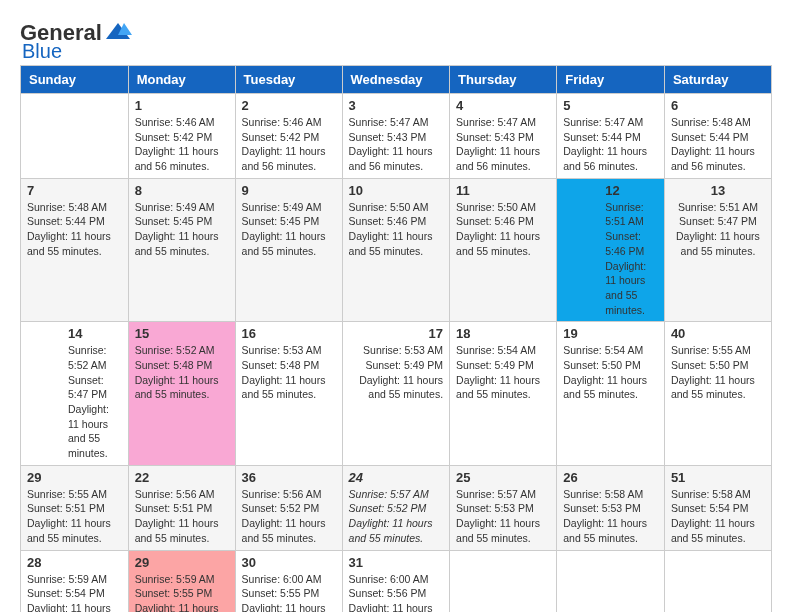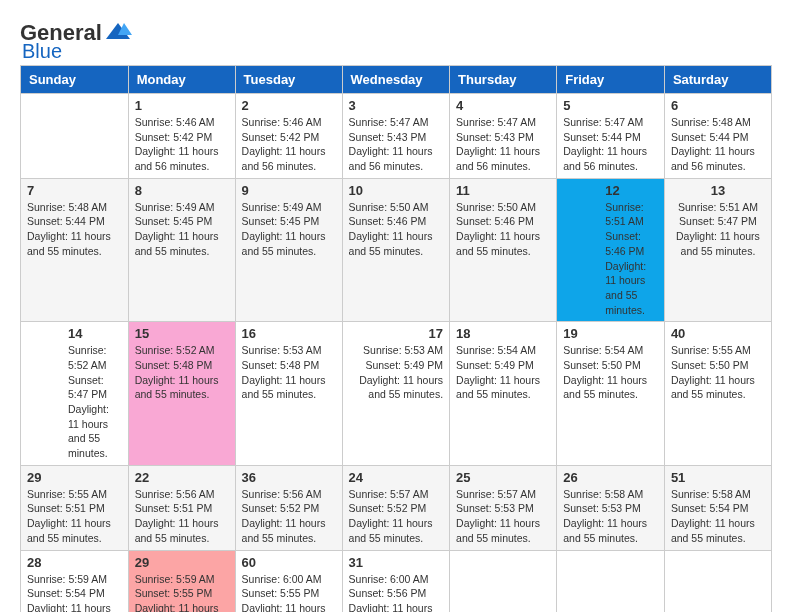--- a/index.html
+++ b/index.html
@@ -213,21 +213,21 @@
           <div class="day-info">Sunrise: 5:55 AM<br>Sunset: 5:51 PM<br>Daylight: 11 hours and 55 minutes.</div>
         </td>
         <td style="background: rgb(245, 245, 245);">
           <span class="day-number">22</span>
           <div class="day-info">Sunrise: 5:56 AM<br>Sunset: 5:51 PM<br>Daylight: 11 hours and 55 minutes.</div>
         </td>
         <td style="background: rgb(245, 245, 245);">
           <span class="day-number">36</span>
           <div class="day-info">Sunrise: 5:56 AM<br>Sunset: 5:52 PM<br>Daylight: 11 hours and 55 minutes.</div>
         </td>
-        <td style="background: rgb(245, 245, 245);">
+        <td style="background: rgb(245, 245, 245); font-style: italic;">
           <span class="day-number">24</span>
           <div class="day-info">Sunrise: 5:57 AM<br>Sunset: 5:52 PM<br>Daylight: 11 hours and 55 minutes.</div>
         </td>
         <td style="background: rgb(245, 245, 245);">
           <span class="day-number">25</span>
           <div class="day-info">Sunrise: 5:57 AM<br>Sunset: 5:53 PM<br>Daylight: 11 hours and 55 minutes.</div>
         </td>
         <td style="background: rgb(245, 245, 245);">
           <span class="day-number">26</span>
           <div class="day-info">Sunrise: 5:58 AM<br>Sunset: 5:53 PM<br>Daylight: 11 hours and 55 minutes.</div>
@@ -240,21 +240,21 @@
       <tr>
         <td style="background: rgb(255, 255, 255);">
           <span class="day-number">28</span>
           <div class="day-info">Sunrise: 5:59 AM<br>Sunset: 5:54 PM<br>Daylight: 11 hours and 55 minutes.</div>
         </td>
         <td style="background: #fca5a5;">
           <span class="day-number">29</span>
           <div class="day-info">Sunrise: 5:59 AM<br>Sunset: 5:55 PM<br>Daylight: 11 hours and 55 minutes.</div>
         </td>
         <td style="background: rgb(255, 255, 255);">
-          <span class="day-number">60</span>
+          <span class="day-number">30</span>
           <div class="day-info">Sunrise: 6:00 AM<br>Sunset: 5:55 PM<br>Daylight: 11 hours and 55 minutes.</div>
         </td>
         <td style="background: rgb(255, 255, 255);">
           <span class="day-number">31</span>
           <div class="day-info">Sunrise: 6:00 AM<br>Sunset: 5:56 PM<br>Daylight: 11 hours and 55 minutes.</div>
         </td>
         <td class="empty-cell"></td>
         <td class="empty-cell"></td>
         <td class="empty-cell"></td>
       </tr>

